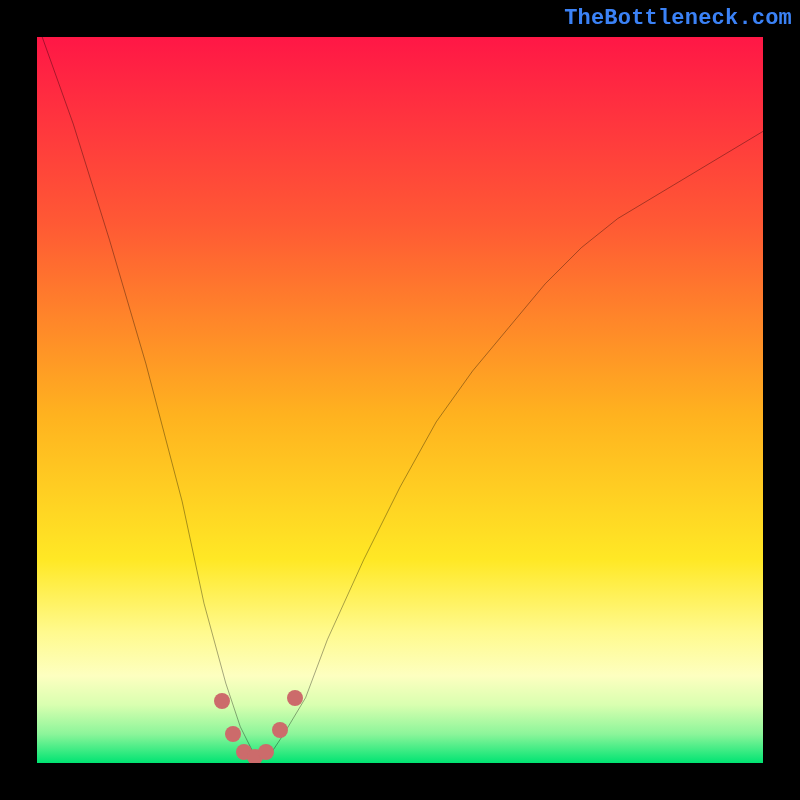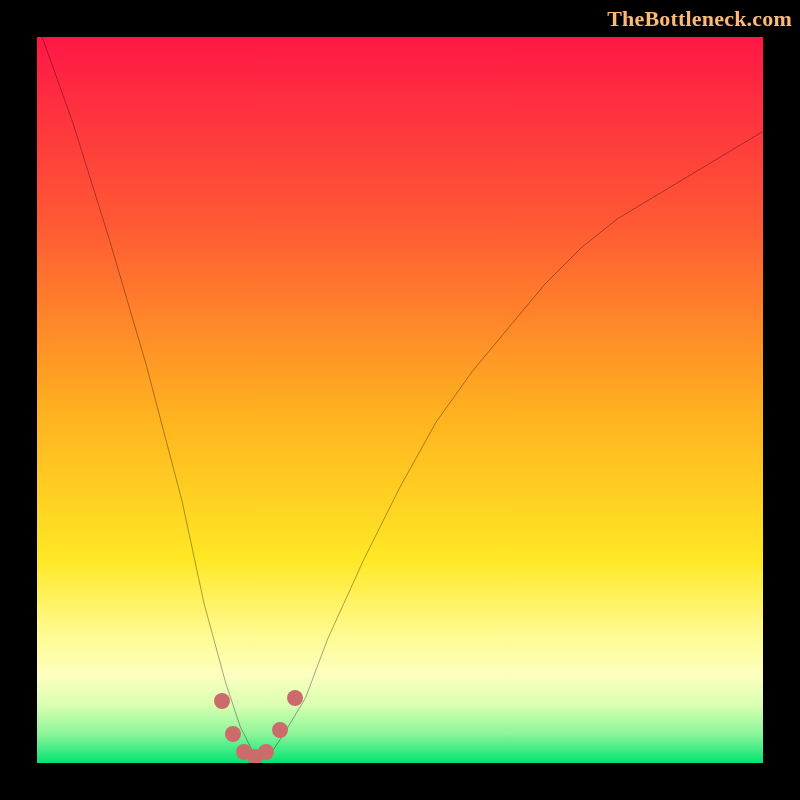--- a/index.html
+++ b/index.html
@@ -25,24 +25,24 @@
     overflow: hidden;
   }
   .gradient-bg {
     position: absolute;
     inset: 0;
   }
   .watermark {
     position: absolute;
     top: 6px;
     right: 8px;
-    font-family: Liberation Serif, serif;
+    font-family: Liberation Mono, monospace;
     font-size: 22px;
     font-weight: 600;
-    color: #fdba74;
+    color: #3b82f6;
     letter-spacing: 0.2px;
   }
   svg.curve {
     position: absolute;
     inset: 0;
   }
   .markers {
     position: absolute;
     inset: 0;
   }

